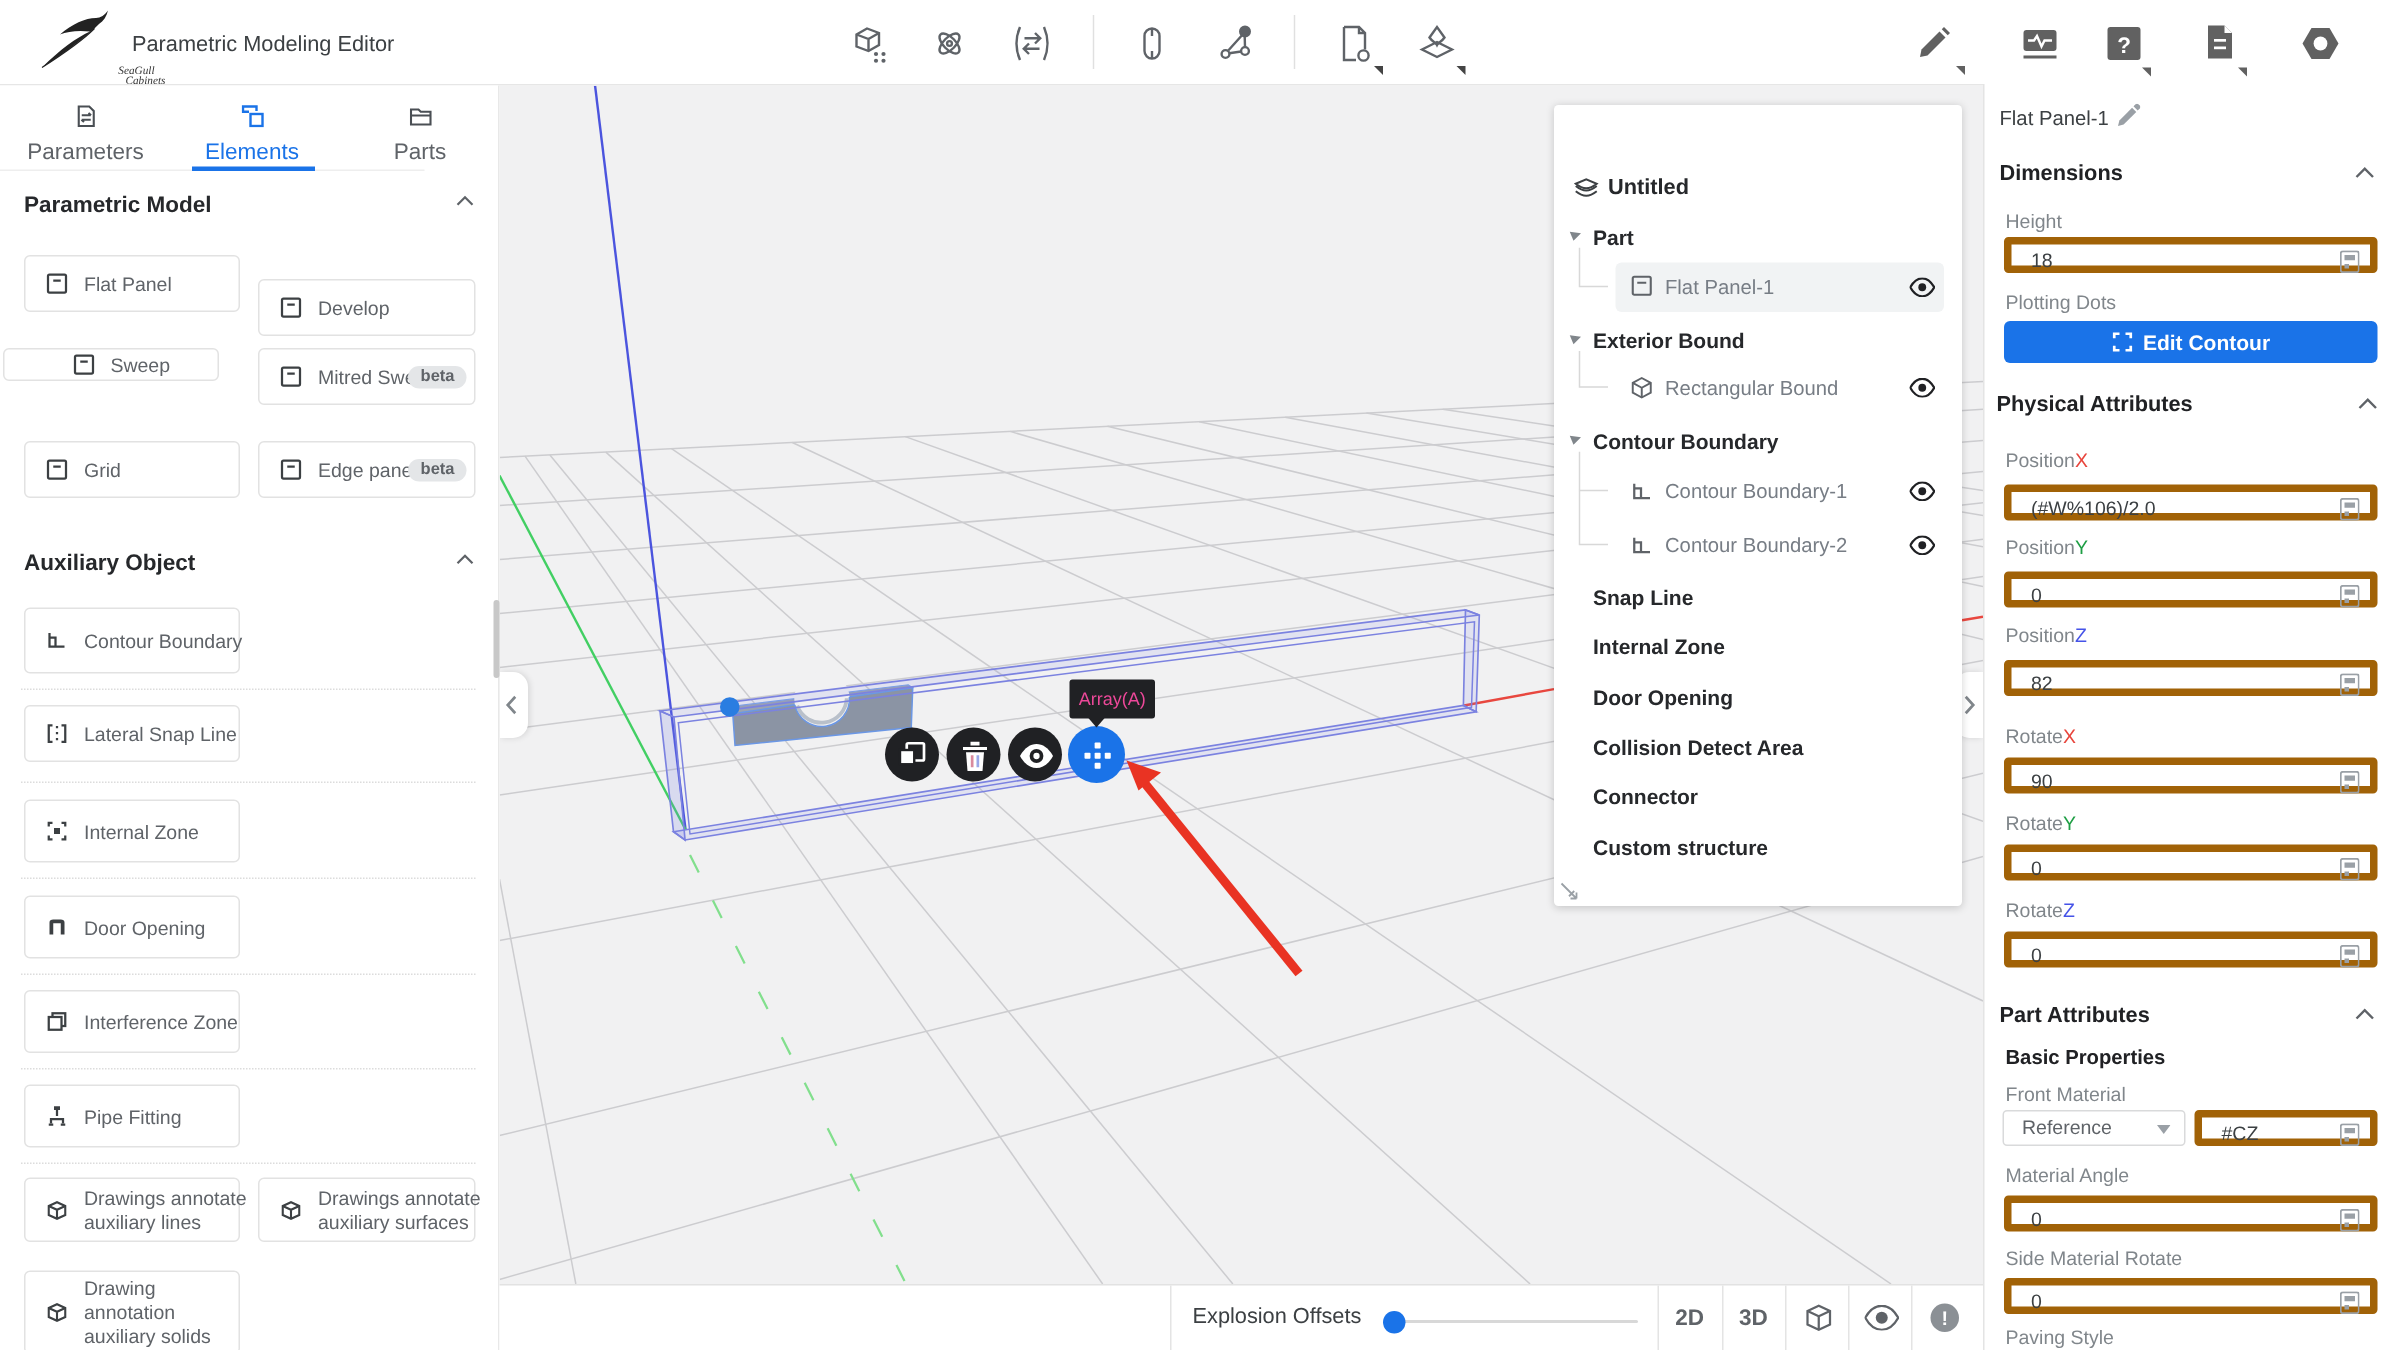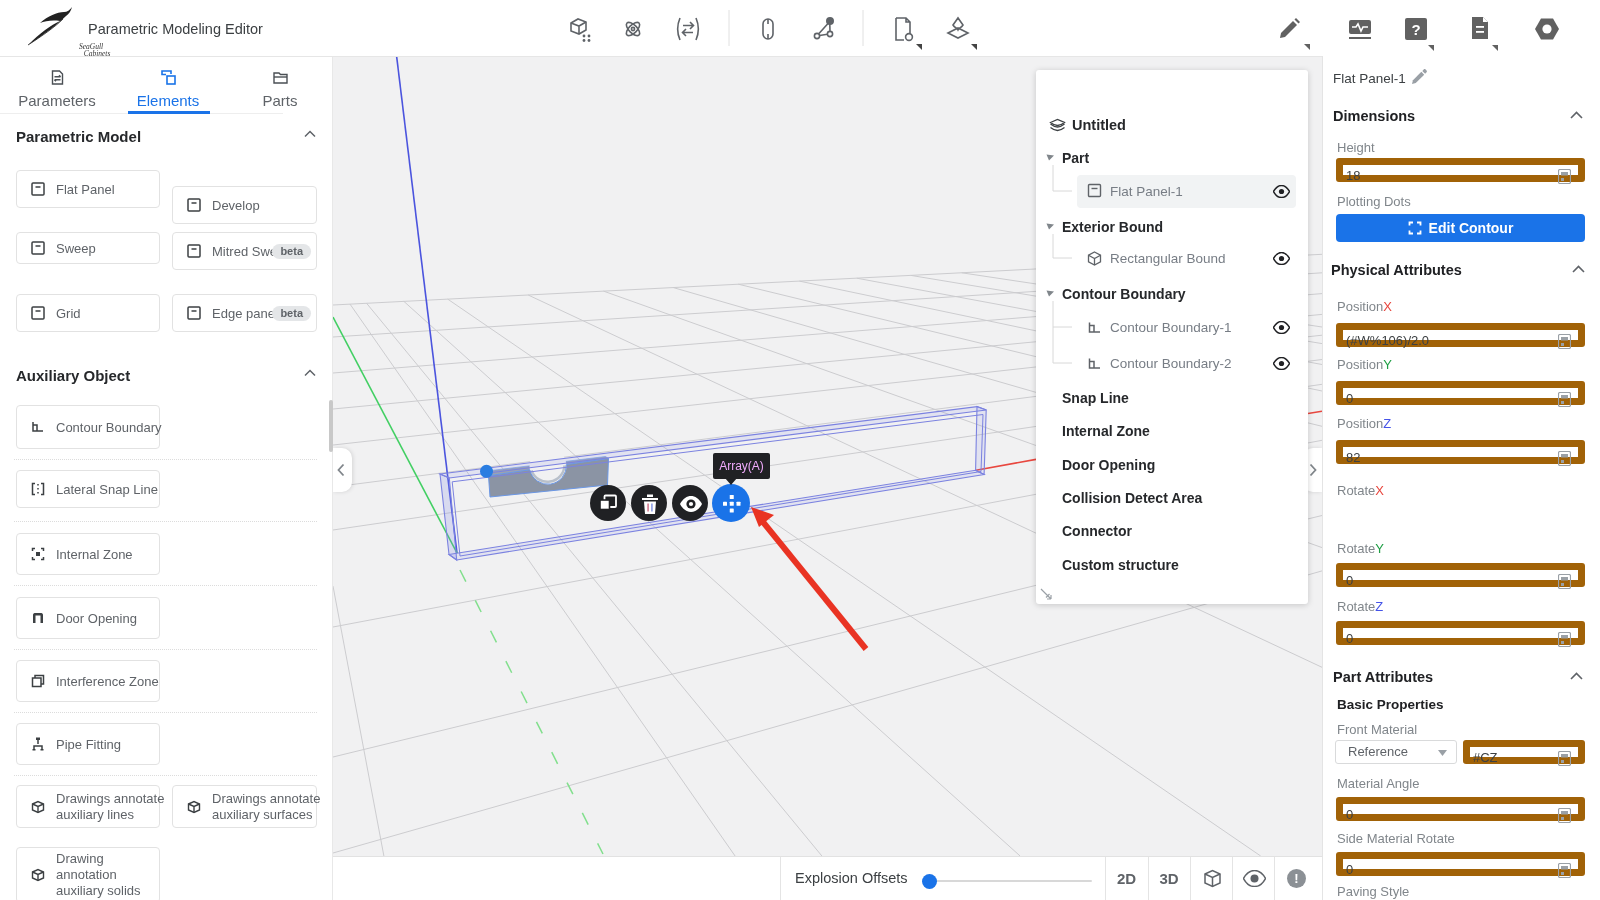--- a/index.html
+++ b/index.html
@@ -17,22 +17,22 @@
   border-left:1px solid #e4e4e4; }
 #navpanel { position:absolute; left:1036px; top:70px; width:272px; height:534px; background:#fff;
   border-radius:3px; box-shadow:0 1px 6px rgba(0,0,0,0.18); }
 .ebtn { position:absolute; border:1px solid #e2e2e2; border-radius:4px; background:#fff;
   color:#5f6368; font-size:13px; display:flex; align-items:center; white-space:nowrap; }
 .ebtn .bic { margin:0 10px 0 13px; display:flex; align-items:center; flex:none; }
 .beta { position:absolute; background:#e4e6e8; color:#5f6368; font-size:11px; font-weight:bold;
   border-radius:9px; padding:1.5px 8px; }
 .sep { position:absolute; left:14px; width:303px; border-top:1px dotted #dcdcdc; }
 .lbl { position:absolute; left:1336px; font-size:13px; color:#80868b; }
-.inp { position:absolute; left:1335px; width:249px; height:24px; border:7px solid #a16207;
-  border-radius:3px; background:#fff; font-size:13px; color:#3c4043; line-height:22px; padding-left:3px; }
+.inp { position:absolute; left:1335px; width:249px; height:24px; border:5px solid #a16207;
+  border-radius:3px; background:#fff; font-size:13px; color:#3c4043; line-height:22px; padding-left:13px; }
 .calc { position:absolute; right:7px; top:4px; width:13px; height:15px; }
 .navhdr { position:absolute; left:26px; font-size:14px; font-weight:bold; color:#26282b; }
 .navitem { position:absolute; left:74px; font-size:13.5px; color:#777d85; }
 </style>
 </head>
 <body>
 <div id="viewport">
 <svg width="989" height="799" viewBox="0 0 989 799">
 <g stroke="#cccccf" stroke-width="1" fill="none">
 <line x1="0.0" y1="248.0" x2="989.0" y2="197.3"></line>
@@ -113,21 +113,21 @@
 
   <g transform="translate(133,10)" fill="#fff">
     <rect x="6.75" y="0" width="4" height="4" rx="0.6"></rect>
     <rect x="6.75" y="13.5" width="4" height="4" rx="0.6"></rect>
     <rect x="0" y="6.75" width="4" height="4" rx="0.6"></rect>
     <rect x="13.5" y="6.75" width="4" height="4" rx="0.6"></rect>
     <rect x="6.75" y="6.75" width="4" height="4" rx="0.6"></rect>
   </g>
 </svg>
 
-<div class="abs" style="left:380px; top:396px; width:57px; height:26px; background:#202124; border-radius:2px; color:#f0abfc; font-size:12px; text-align:center; line-height:26px;">Array(A)</div>
+<div class="abs" style="left:380px; top:396px; width:57px; height:26px; background:#202124; border-radius:2px; color:#ec4899; font-size:12px; text-align:center; line-height:26px;">Array(A)</div>
 <div class="abs" style="left:392px; top:421px; width:0; height:0; border-left:6px solid transparent; border-right:6px solid transparent; border-top:7px solid #202124;"></div>
 
 <svg class="abs" style="left:410px; top:441px;" width="135" height="155" viewBox="0 0 135 155">
   <line x1="16" y1="19" x2="123" y2="151" stroke="#e93323" stroke-width="6"></line>
   <polygon points="8,9 31,17 16,29" fill="#e93323"></polygon>
 </svg>
 
 <div class="abs" style="left:0; top:391px; width:19px; height:44px; background:#fff; border-radius:0 10px 10px 0; box-shadow:1px 0 4px rgba(0,0,0,0.12);">
       <svg style="position:absolute;left:4px;top:15px;" width="8" height="14" viewBox="0 0 8 14" fill="none" stroke="#80868b" stroke-width="1.8">
         <path d="M6.5,1.5 L1.5,7 L6.5,12.5"></path>
@@ -278,21 +278,21 @@
     </div>
   <div class="ebtn" style="left:172px; top:113px; width:145px; height:38px;margin-top:16px;">
       <span class="bic">
         <svg width="16" height="16" viewBox="0 0 16 16" fill="none" stroke="#3c4043" stroke-width="1.5">
           <rect x="2" y="2" width="12" height="12" rx="1"></rect>
           <line x1="5.5" y1="6" x2="10.5" y2="6"></line>
         </svg>
       </span>
       <span>Develop</span>
     </div>
-  <div class="ebtn" style="left:16px; top:175px; width:144px; height:32px;">
+  <div class="ebtn" style="left:2px; top:175px; width:144px; height:22px;justify-content:center;">
       <span class="bic">
         <svg width="16" height="16" viewBox="0 0 16 16" fill="none" stroke="#3c4043" stroke-width="1.5">
           <rect x="2" y="2" width="12" height="12" rx="1"></rect>
           <line x1="5.5" y1="6" x2="10.5" y2="6"></line>
         </svg>
       </span>
       <span>Sweep</span>
     </div>
   <div class="ebtn" style="left:172px; top:175px; width:145px; height:38px;">
       <span class="bic">
@@ -478,20 +478,25 @@
         <rect x="3" y="3" width="7" height="3.5" fill="#9aa0a6"></rect>
         <rect x="3" y="9" width="3" height="3" fill="#9aa0a6"></rect>
       </svg></div>
   <div class="lbl" style="top:360px; left:14px;">Position<span style="color:#4553e8;">Z</span></div>
   <div class="inp" style="top:384px; left:13px;">82<svg class="calc" viewBox="0 0 13 15">
         <rect x="0.5" y="0.5" width="12" height="14" rx="1.5" fill="none" stroke="#9aa0a6" stroke-width="1.2"></rect>
         <rect x="3" y="3" width="7" height="3.5" fill="#9aa0a6"></rect>
         <rect x="3" y="9" width="3" height="3" fill="#9aa0a6"></rect>
       </svg></div>
   <div class="lbl" style="top:427px; left:14px;">Rotate<span style="color:#e8453c;">X</span></div>
+  <div class="inp" style="top:449px; left:13px;">90<svg class="calc" viewBox="0 0 13 15">
+        <rect x="0.5" y="0.5" width="12" height="14" rx="1.5" fill="none" stroke="#9aa0a6" stroke-width="1.2"></rect>
+        <rect x="3" y="3" width="7" height="3.5" fill="#9aa0a6"></rect>
+        <rect x="3" y="9" width="3" height="3" fill="#9aa0a6"></rect>
+      </svg></div>
   <div class="lbl" style="top:485px; left:14px;">Rotate<span style="color:#1e9e44;">Y</span></div>
   <div class="inp" style="top:507px; left:13px;">0<svg class="calc" viewBox="0 0 13 15">
         <rect x="0.5" y="0.5" width="12" height="14" rx="1.5" fill="none" stroke="#9aa0a6" stroke-width="1.2"></rect>
         <rect x="3" y="3" width="7" height="3.5" fill="#9aa0a6"></rect>
         <rect x="3" y="9" width="3" height="3" fill="#9aa0a6"></rect>
       </svg></div>
   <div class="lbl" style="top:543px; left:14px;">Rotate<span style="color:#4553e8;">Z</span></div>
   <div class="inp" style="top:565px; left:13px;">0<svg class="calc" viewBox="0 0 13 15">
         <rect x="0.5" y="0.5" width="12" height="14" rx="1.5" fill="none" stroke="#9aa0a6" stroke-width="1.2"></rect>
         <rect x="3" y="3" width="7" height="3.5" fill="#9aa0a6"></rect>

